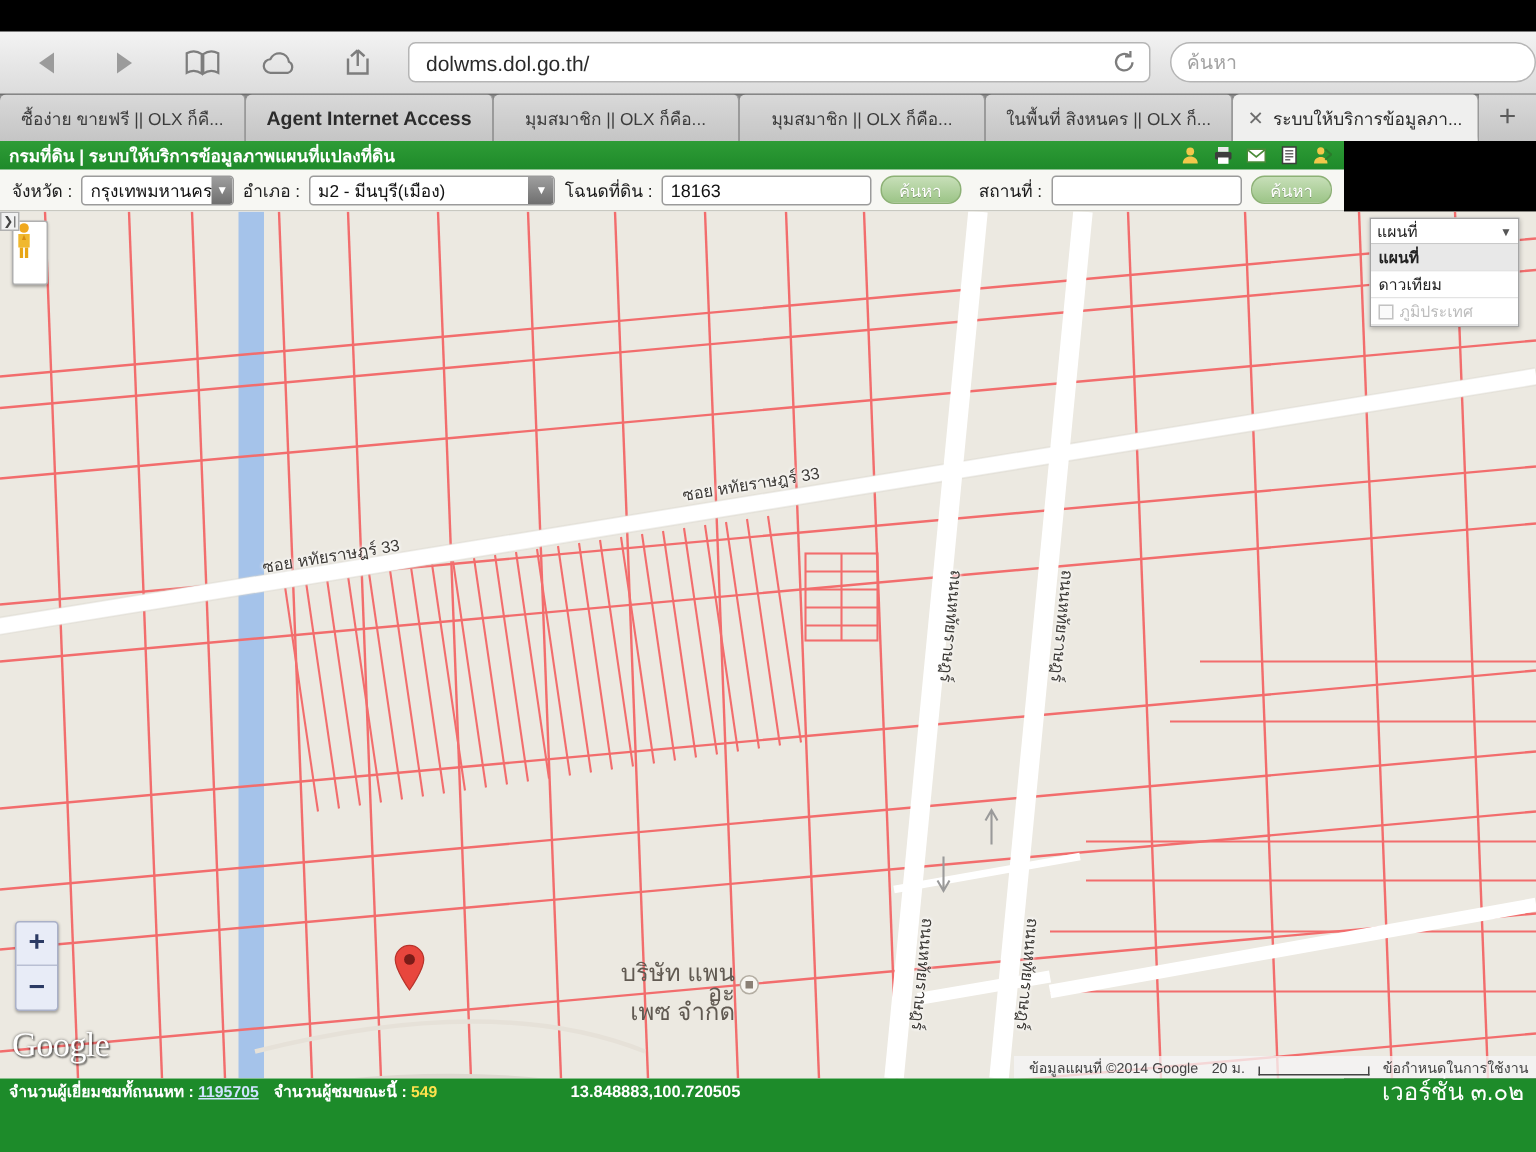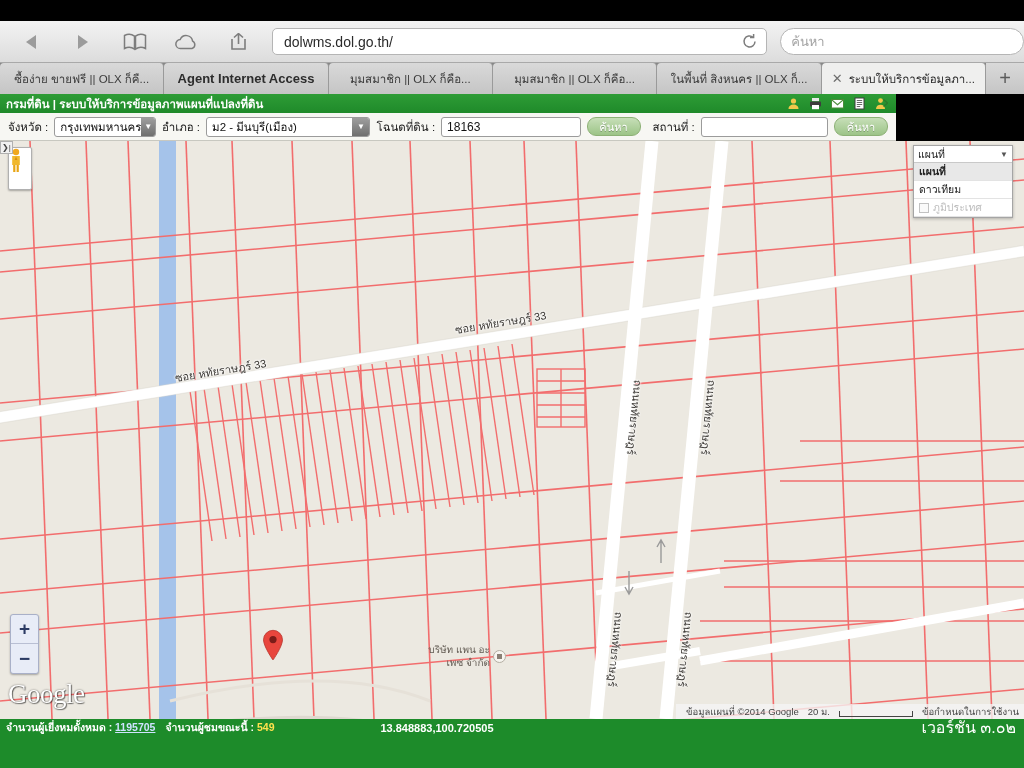--- a/index.html
+++ b/index.html
@@ -208,39 +208,39 @@
   }
   .zoom-btn {
     height: 29px; display: flex; align-items: center; justify-content: center;
     font-size: 19px; color: #2b3a63; font-weight: bold;
   }
   .zoom-btn.plus { border-bottom: 1px solid #b9bfd3; }
 
   .google-logo {
     position: absolute; left: 8px; bottom: 9px;
     font-family: "Liberation Serif", "DejaVu Serif", serif;
-    font-size: 27px; color: #fff;
+    font-size: 23px; color: #fff;
     text-shadow: 0 0 2px rgba(0,0,0,.6), 1px 1px 1px rgba(0,0,0,.45);
     letter-spacing: -0.5px;
   }
 
   .map-credits {
     position: absolute; right: 0; bottom: 0; height: 15px;
     background: rgba(245,245,245,0.78);
     display: flex; align-items: center; gap: 9px;
     padding: 0 5px 0 10px; font-size: 9.5px; color: #444; margin-left: 36px;
   }
   .scale-bar {
     width: 74px; height: 6px; border: 1px solid #444;
     border-top: none; position: relative; top: 2px;
   }
 
   .marker { position: absolute; width: 22px; height: 32px; }
   .poi {
-    position: absolute; font-size: 10px; color: #615a52;
+    position: absolute; font-size: 16px; color: #615a52;
     text-align: right; line-height: 13px; white-space: pre-line;
   }
   .poi-dot {
     position: absolute; width: 13px; height: 13px;
     border: 1px solid #b4aea3; border-radius: 50%;
     background: #f7f5f0;
     display: flex; align-items: center; justify-content: center;
   }
   .poi-dot i { width: 5px; height: 5px; background: #8a8075; display: block; }
 
@@ -578,21 +578,21 @@
         <span>ข้อมูลแผนที่ ©2014 Google</span>
         <span>20 ม.</span>
         <span class="scale-bar"></span>
         <span>ข้อกำหนดในการใช้งาน</span>
       </div>
     </div>
 
     <div class="site-footer">
       <div class="footer-row1">
         <span class="footer-visits">
-          <span>จำนวนผู้เยี่งหมดั้งหมด :</span>
+          <span>จำนวนผู้เยี่ยมชมทั้ถนนหท :</span>
           <a href="#">1195705</a>
         </span>
         <span class="footer-now">
           <span>จำนวนผู้ชมขณะนี้ :</span>
           <span class="num">549</span>
         </span>
         <span class="footer-coords">13.848883,100.720505</span>
         <span class="footer-version">เวอร์ชั่น ๓.๐๒</span>
       </div>
     </div>

